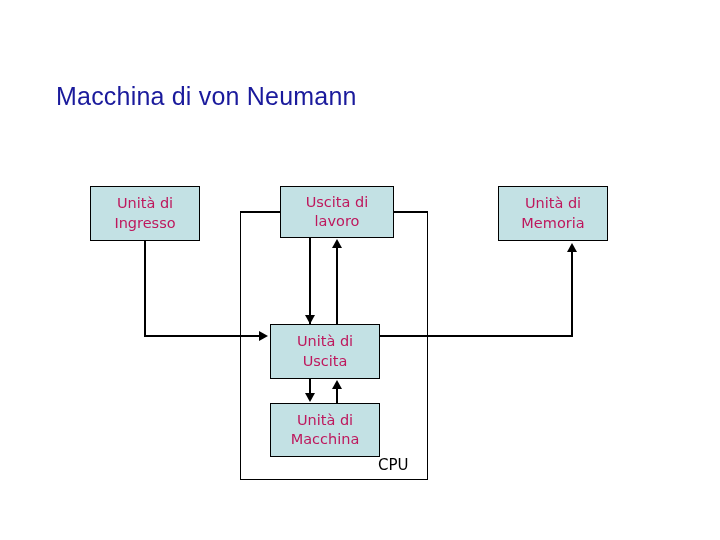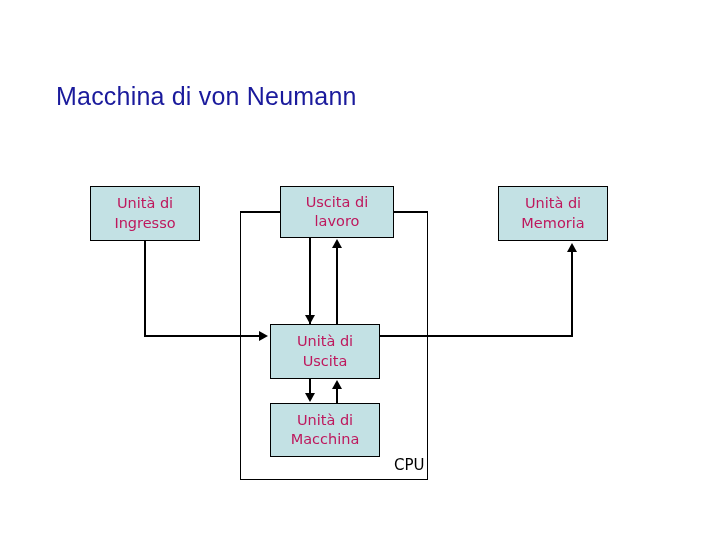--- a/index.html
+++ b/index.html
@@ -65,21 +65,20 @@
     z-index: 1;
   }
   #cpu-label {
     position: absolute;
     left: 378px;
     top: 456px;
     font-family: "DejaVu Sans", sans-serif;
     font-size: 15px;
     color: #000000;
     z-index: 5;
-    margin-left: 16px;
   }
   .conn {
     position: absolute;
     background: #000000;
     z-index: 2;
   }
   .h { height: 2px; }
   .v { width: 2px; }
   .arrow {
     position: absolute;

